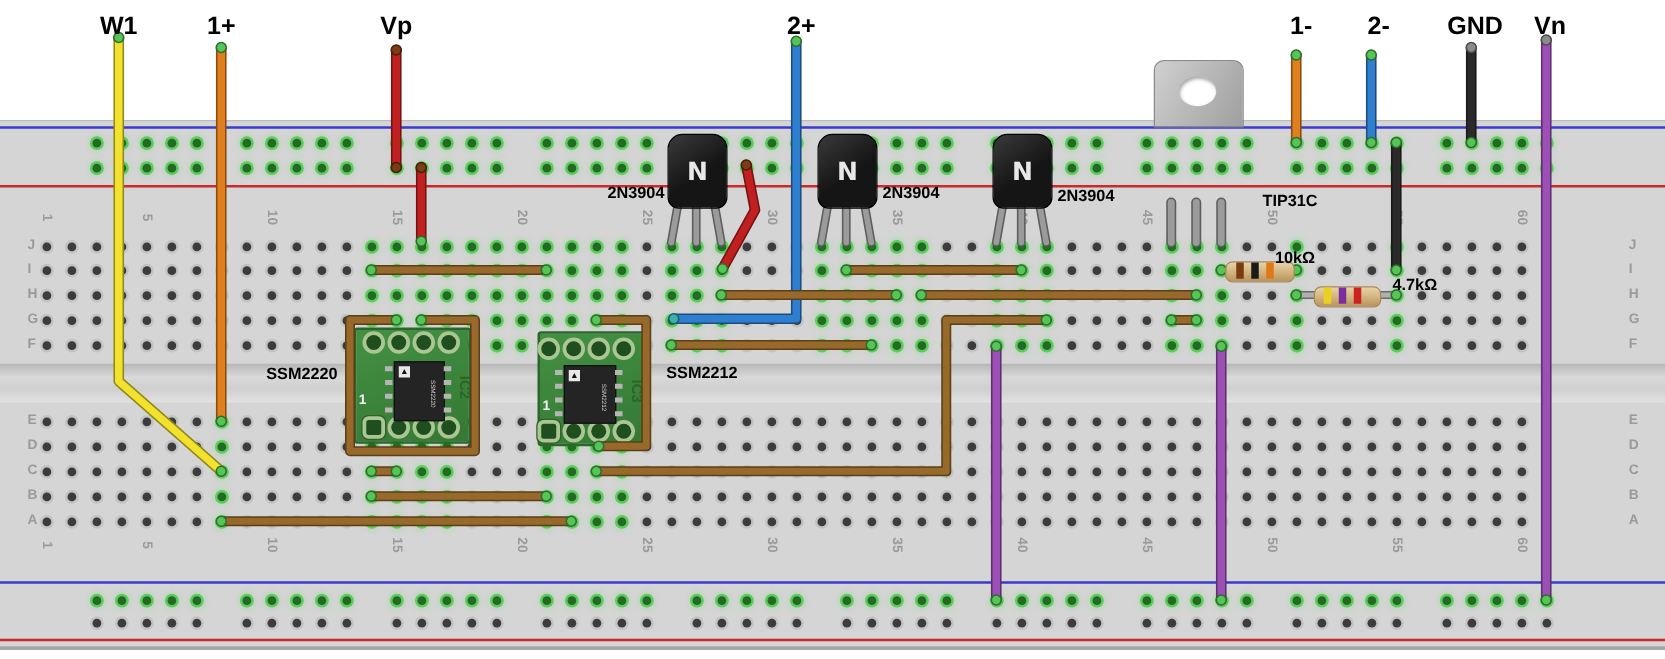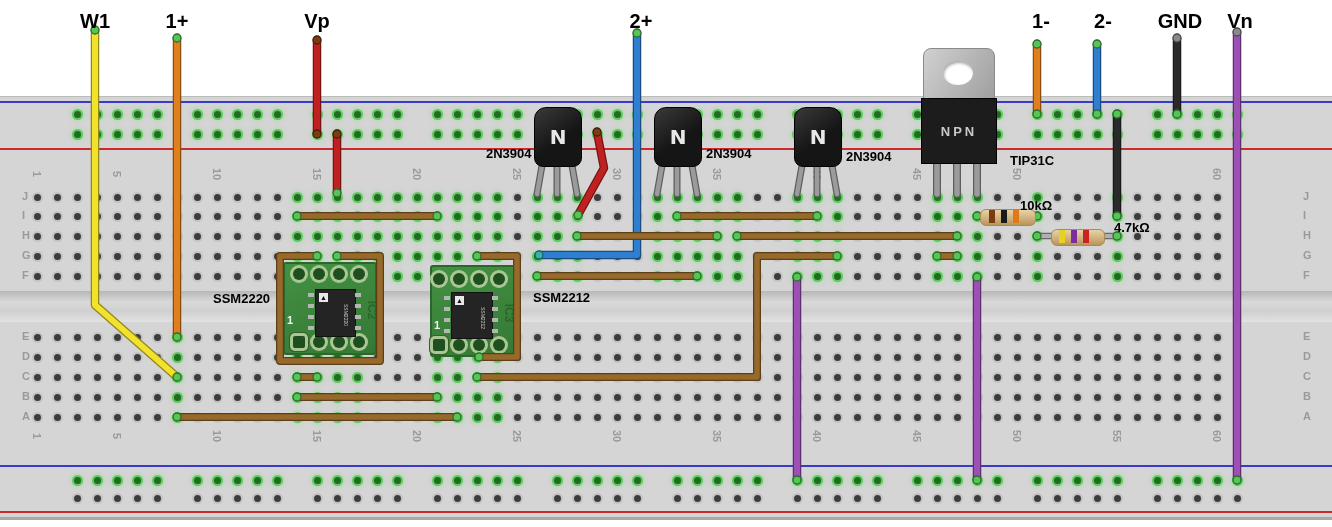--- a/index.html
+++ b/index.html
@@ -352,23 +352,20 @@
   <div class="to92" id="q3" style="left:794px">
     <span class="nmark">N</span>
     </div>
   <div class="plab" style="left:486px;top:146px">2N3904</div>
   <div class="plab" style="left:706px;top:146px">2N3904</div>
   <div class="plab" style="left:846px;top:149px">2N3904</div>
 
   <div id="tip">
     <div class="tab">
       <div class="mhole"></div>
-    </div>
-    <div class="tbody">
-      <span class="npn">NPN</span>
     </div>
   </div>
   <div class="plab" style="left:1010px;top:153px">TIP31C</div>
 
   <div class="res" id="r1" style="left:980px;top:209px;width:54px">
     <i style="left:8px;background:#7a3a12"></i>
     <i style="left:20px;background:#1a1a1a"></i>
     <i style="left:32px;background:#e07818"></i>
   </div>
   <div class="res" id="r2" style="left:1051px;top:229px;width:52px">

